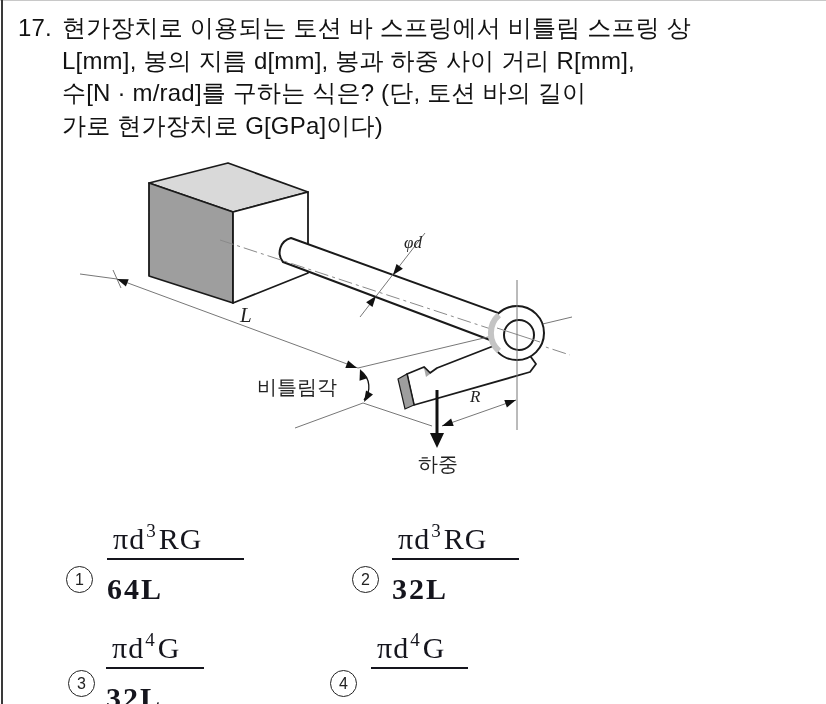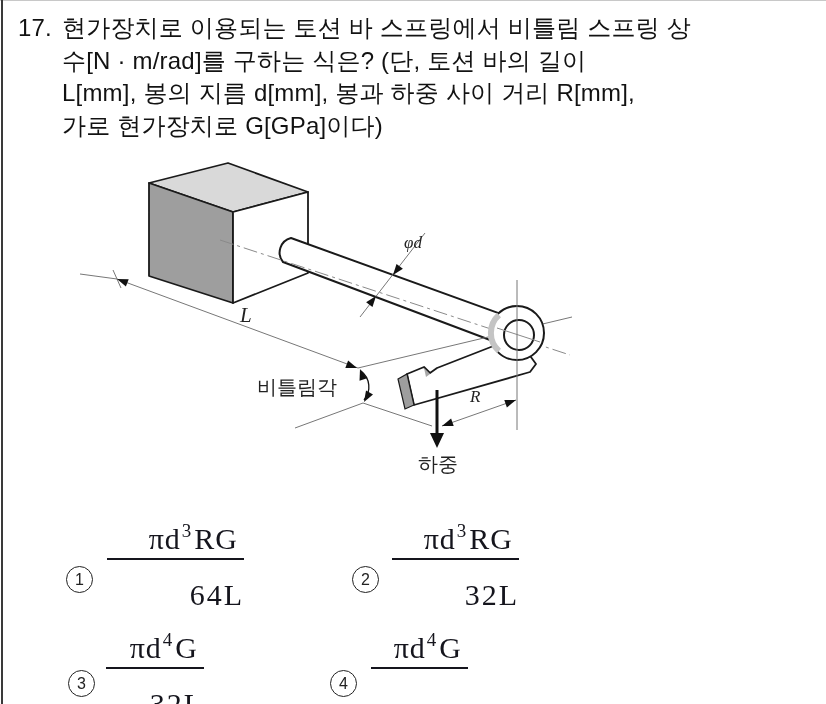--- a/index.html
+++ b/index.html
@@ -18,39 +18,39 @@
   .qindent{margin-left:44px;}
 
   
   .diagram{position:absolute;left:80px;top:150px;width:580px;height:340px;}
   .dim-label{font-family:"Liberation Serif",serif;font-style:italic;fill:#222;}
   .kr-label{font-family:"Liberation Sans",sans-serif;fill:#222;}
 
   
   .cnum{position:absolute;width:25px;height:25px;border:1.8px solid #222;border-radius:50%;
     text-align:center;line-height:25px;font-size:16px;color:#222;background:#fff;}
-  .frac{position:absolute;text-align:right;
+  .frac{position:absolute;text-align:left;
     font-family:"Liberation Serif",serif;font-size:30px;color:#15151d;}
   .fnum{display:block;height:36px;line-height:38px;padding:0 6px 2px;white-space:nowrap;letter-spacing:1px;}
   .fsup{font-size:19px;position:relative;top:-12px;margin:0 2px 0 1px;}
   .fbar{display:block;border-top:2px solid #15151d;}
-  .fden{display:block;padding-top:18px;line-height:34px;letter-spacing:2px;}
+  .fden{display:block;padding-top:12px;line-height:34px;letter-spacing:2px;font-weight:bold;}
 </style>
 </head>
 <body>
 
 <div class="border-top"></div>
 <div class="border-left"></div>
 
 <div class="question">
   <div class="qrow">
     <span class="qnum">17.</span><span>현가장치로 이용되는 토션 바 스프링에서 비틀림 스프링 상</span>
   </div>
+  <div class="qrow qindent">L[mm], 봉의 지름 d[mm], 봉과 하중 사이 거리 R[mm],</div>
   <div class="qrow qindent">수[N · m/rad]를 구하는 식은? (단, 토션 바의 길이</div>
-  <div class="qrow qindent">L[mm], 봉의 지름 d[mm], 봉과 하중 사이 거리 R[mm],</div>
   <div class="qrow qindent">가로 현가장치로 G[GPa]이다)</div>
 </div>
 
 <svg class="diagram" viewBox="0 0 580 340">
 
   <g>
     <line x1="0" y1="124" x2="37" y2="129" stroke="#777" stroke-width="1"></line>
     <line x1="37" y1="129" x2="278" y2="218" stroke="#777" stroke-width="1"></line>
     <line x1="33" y1="120" x2="41" y2="138" stroke="#777" stroke-width="1"></line>
     <polygon points="37,129 48.7,129.2 45.9,136.6" fill="#111"></polygon>

